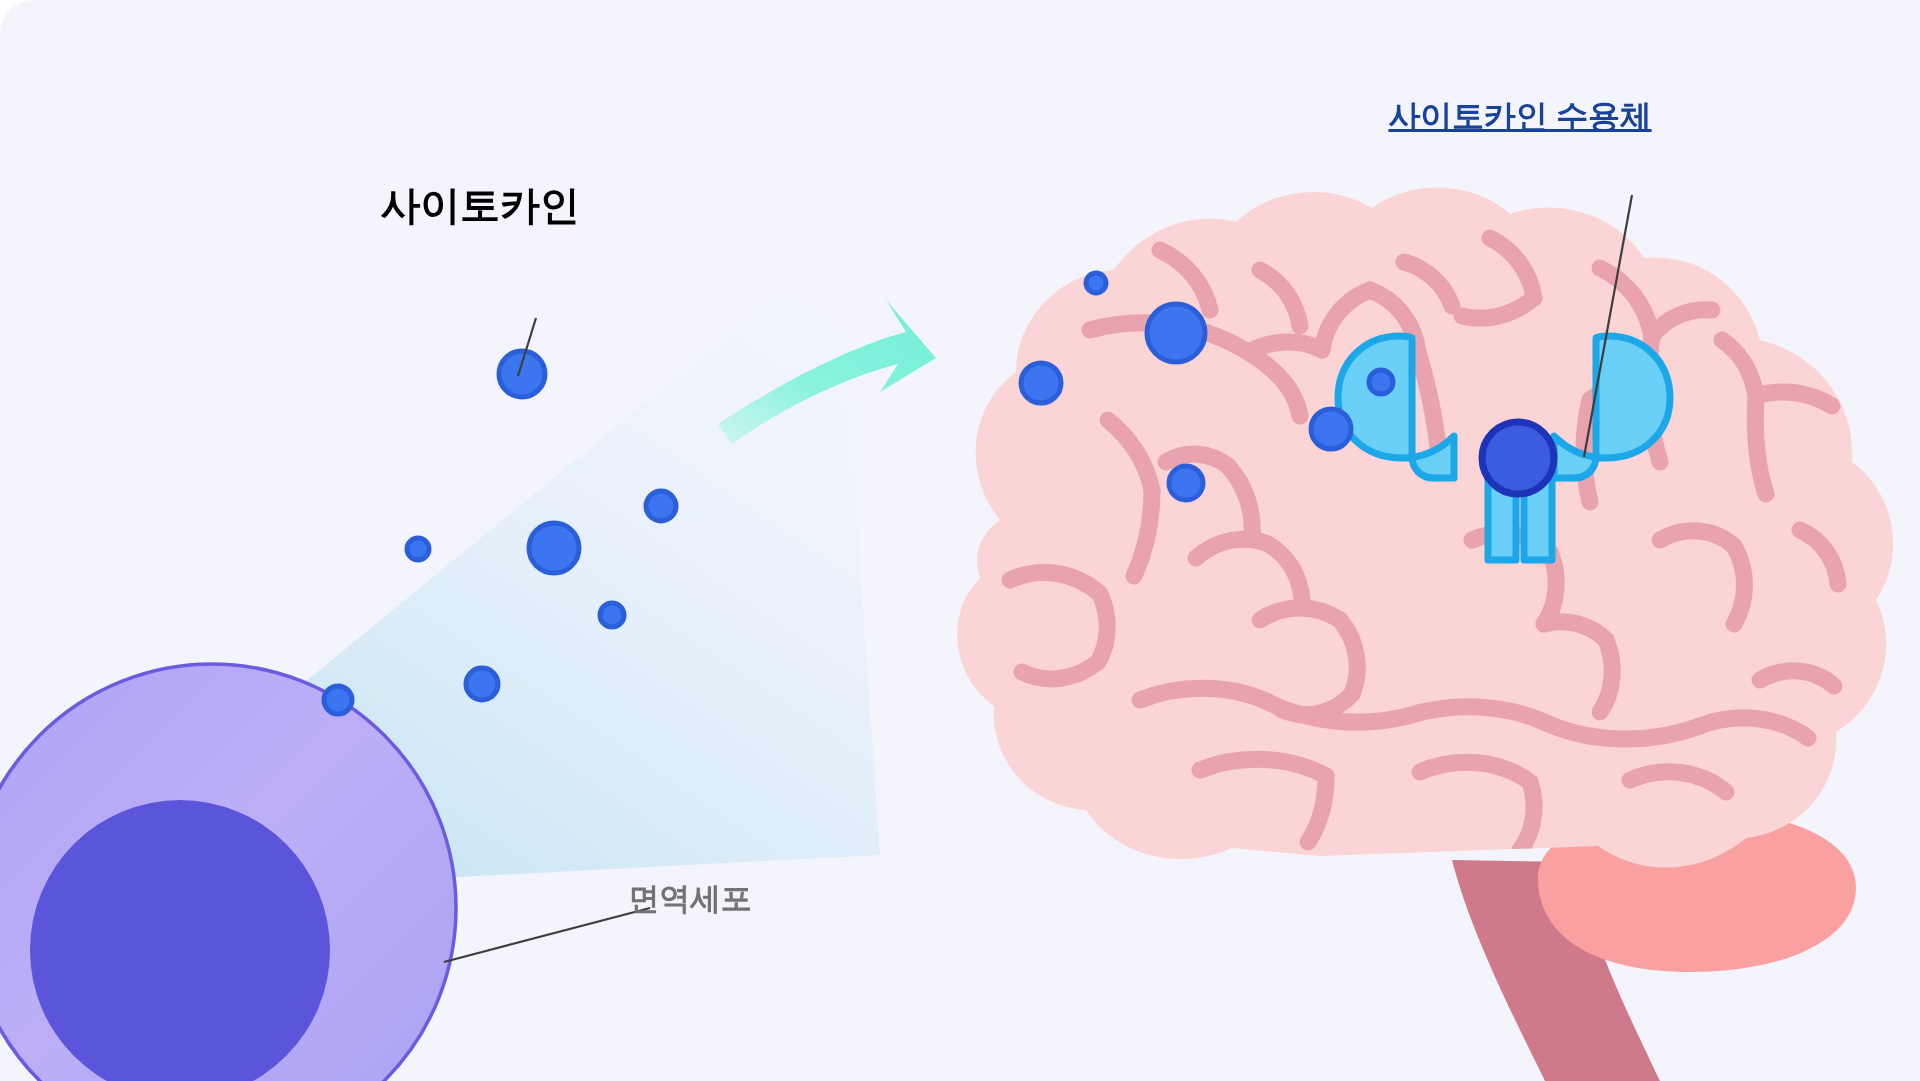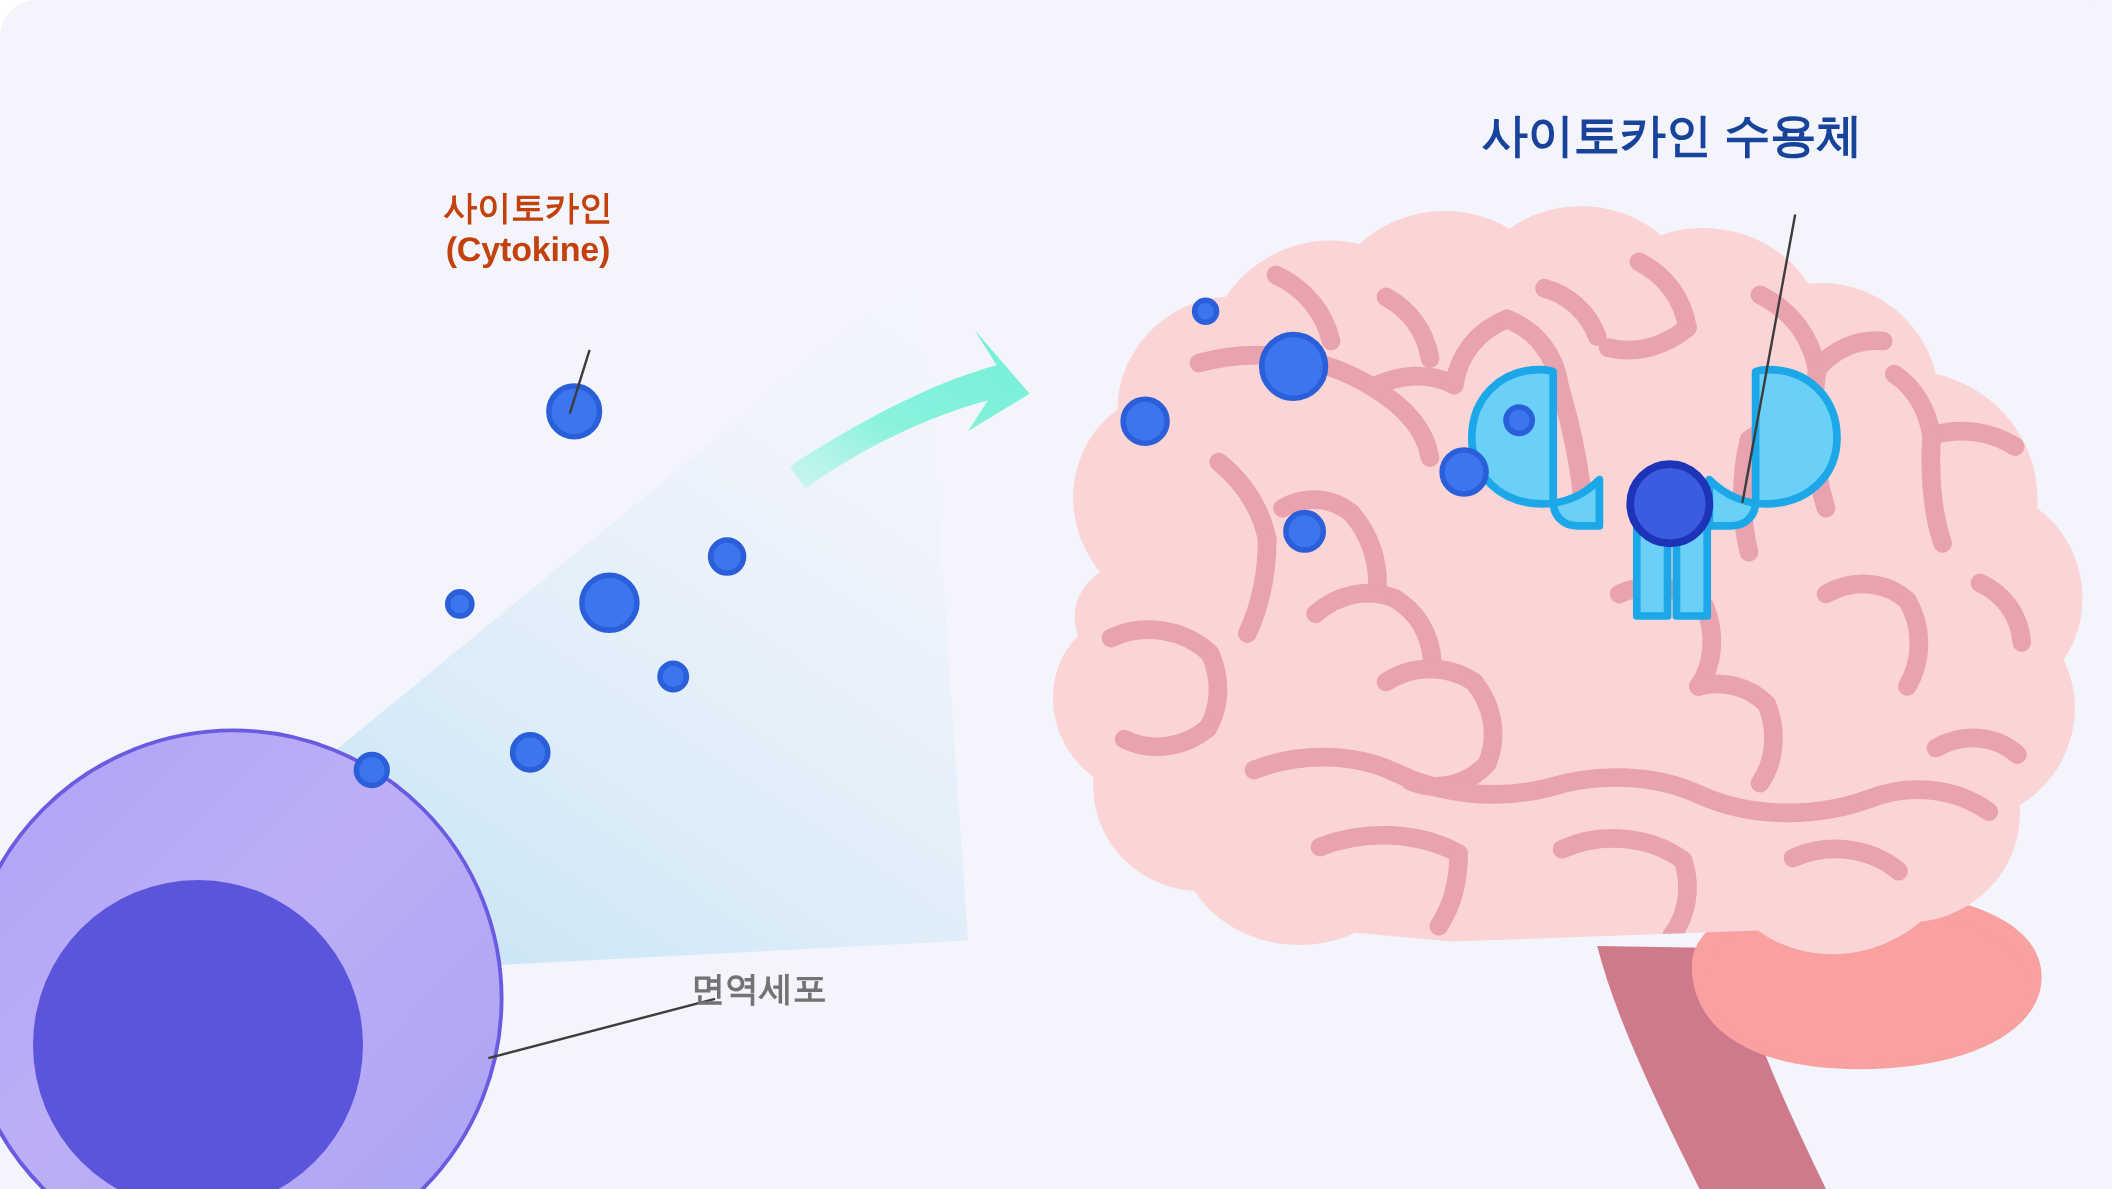--- a/index.html
+++ b/index.html
@@ -35,31 +35,32 @@
     line-height: 1.22;
     white-space: nowrap;
     letter-spacing: -0.2px;
     -webkit-font-smoothing: antialiased;
   }
   .label .ko { display: block; }
   .label .en { display: block; }
 
   #label-cytokine {
     left: 310px;
-    top: 170px;
+    top: 181px;
     width: 340px;
-    color: #c2410c;
-    font-size: 31px;
+    color: #000000;
+    font-size: 40px;
   }
   #label-receptor {
     left: 1250px;
     top: 97px;
     width: 540px;
     color: #17439B;
-    font-size: 42px;
+    font-size: 32px;
+    text-decoration: underline;
   }
   #label-immune-cell {
     left: 470px;
     top: 880px;
     width: 440px;
     color: #737373;
     font-size: 31px;
   }
 </style>
 </head>
@@ -279,21 +280,20 @@
         <line x1="536" y1="318" x2="518" y2="376"></line>
         <line x1="1632" y1="195" x2="1584" y2="457"></line>
         <line x1="650" y1="908" x2="444" y2="962"></line>
       </g>
 
     </g>
   </svg>
 
   <div class="label" id="label-cytokine">
     <span class="ko">사이토카인</span>
-    <span class="en">(Cytokine)</span>
   </div>
 
   <div class="label" id="label-receptor">
     <span class="ko">사이토카인 수용체</span>
   </div>
 
   <div class="label" id="label-immune-cell">
     <span class="ko">면역세포</span>
   </div>
 

